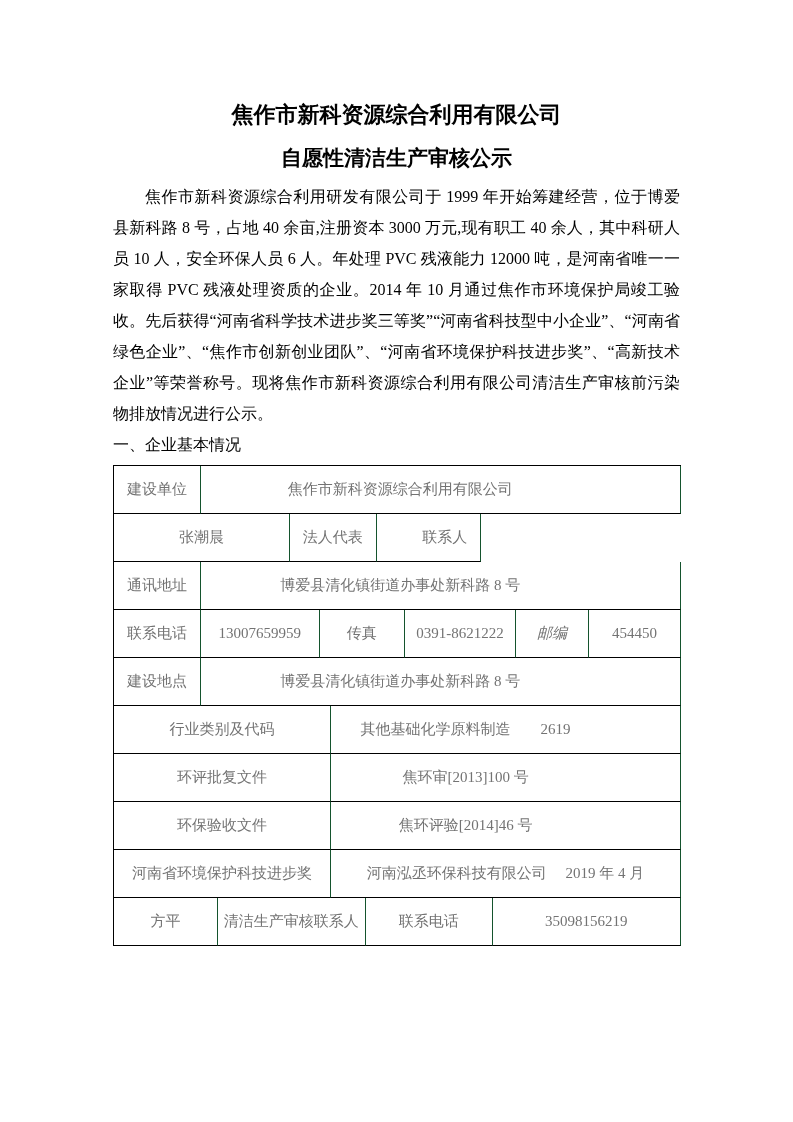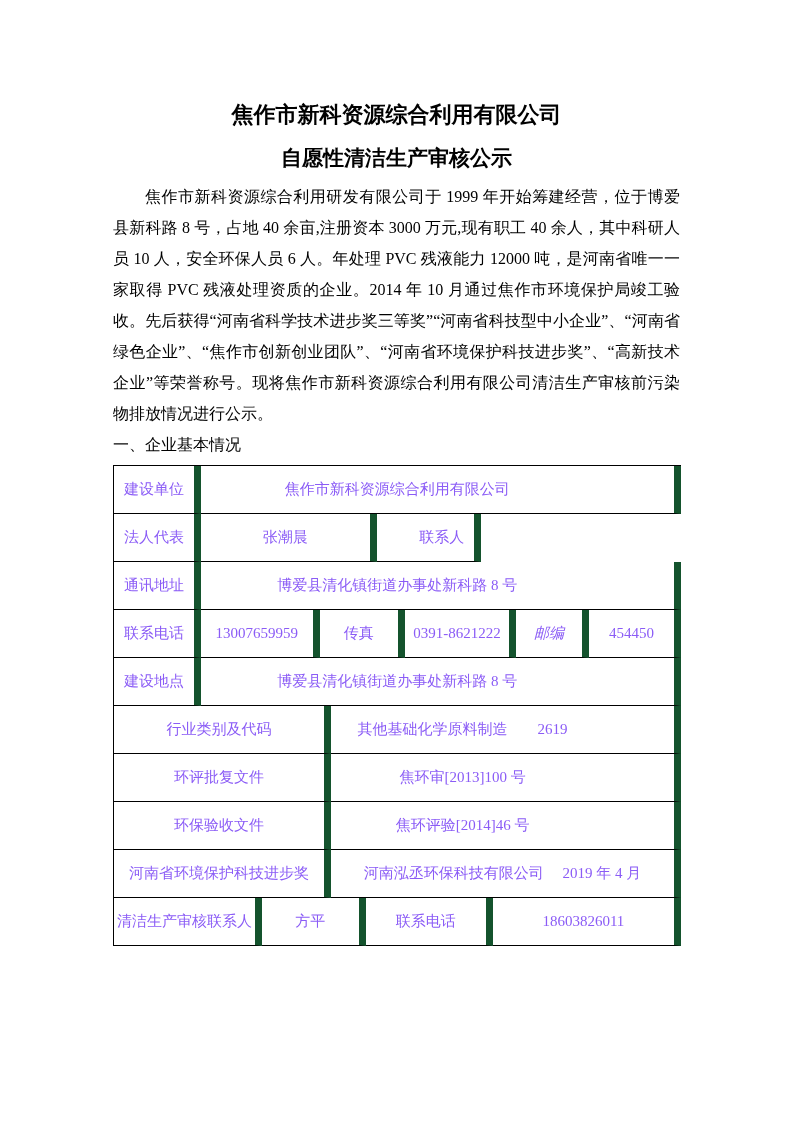--- a/index.html
+++ b/index.html
@@ -51,48 +51,48 @@
     margin-top:5px;
     width:567px;
     border-top:1px solid #000;
     border-left:1px solid #000;
     font-family:"Liberation Serif","DejaVu Serif",serif;
     font-size:15px;
   }
   .trow{display:flex;height:48px;}
   .tcell{
     box-sizing:border-box;
-    border-right:7px solid #14532d;
+    border-right:1px solid #14532d;
     border-bottom:1px solid #000;
     display:flex;
     align-items:center;
     justify-content:center;
     text-align:center;
     white-space:nowrap;
     overflow:hidden;
-    color:#8b5cf6;
+    color:#737373;
   }
   .tcell.shift{padding-right:80px;}
 </style>
 </head>
 <body>
 
 <div class="page">
   <h1 class="doc-title">焦作市新科资源综合利用有限公司</h1>
   <h2 class="doc-subtitle">自愿性清洁生产审核公示</h2>
   <p class="body-text">焦作市新科资源综合利用研发有限公司于 1999 年开始筹建经营，位于博爱县新科路 8 号，占地 40 余亩,注册资本 3000 万元,现有职工 40 余人，其中科研人员 10 人，安全环保人员 6 人。年处理 PVC 残液能力 12000 吨，是河南省唯一一家取得 PVC 残液处理资质的企业。2014 年 10 月通过焦作市环境保护局竣工验收。先后获得“河南省科学技术进步奖三等奖”“河南省科技型中小企业”、“河南省绿色企业”、“焦作市创新创业团队”、“河南省环境保护科技进步奖”、“高新技术企业”等荣誉称号。现将焦作市新科资源综合利用有限公司清洁生产审核前污染物排放情况进行公示。</p>
   <div class="section-heading">一、企业基本情况</div>
   <div class="info-table" id="info-table">
       <div class="trow">
         <div class="tcell" style="width: 15.3%;">建设单位</div>
         <div class="tcell shift" style="width: 84.7%;">焦作市新科资源综合利用有限公司</div>
       </div>
       <div class="trow">
+        <div class="tcell" style="width: 31%;">张潮晨</div>
         <div class="tcell" style="width: 15.3%;">法人代表</div>
-        <div class="tcell" style="width: 31%;">张潮晨</div>
         <div class="tcell" style="width: 18.4%; padding-left: 33px;">联系人</div>
       </div>
       <div class="trow">
         <div class="tcell" style="width: 15.3%;">通讯地址</div>
         <div class="tcell shift" style="width: 84.7%;">博爱县清化镇街道办事处新科路 8 号</div>
       </div>
       <div class="trow">
         <div class="tcell" style="width: 15.3%;">联系电话</div>
         <div class="tcell" style="width: 21%; text-align: center;">13007659959</div>
         <div class="tcell" style="width: 15%;">传真</div>
@@ -114,19 +114,19 @@
       </div>
       <div class="trow">
         <div class="tcell" style="width: 38.3%;">环保验收文件</div>
         <div class="tcell shift" style="width: 61.7%;">焦环评验[2014]46 号</div>
       </div>
       <div class="trow">
         <div class="tcell" style="width: 38.3%;">河南省环境保护科技进步奖</div>
         <div class="tcell" style="width: 61.7%;">河南泓丞环保科技有限公司　 2019 年 4 月</div>
       </div>
       <div class="trow">
+        <div class="tcell" style="width: 18.3%;">方平</div>
         <div class="tcell" style="width: 26.1%;">清洁生产审核联系人</div>
-        <div class="tcell" style="width: 18.3%;">方平</div>
         <div class="tcell" style="width: 22.4%;">联系电话</div>
-        <div class="tcell" style="width: 33.2%;">18603826011</div>
+        <div class="tcell" style="width: 33.2%;">35098156219</div>
       </div>
     </div>
 </div>
 
 </body></html>

